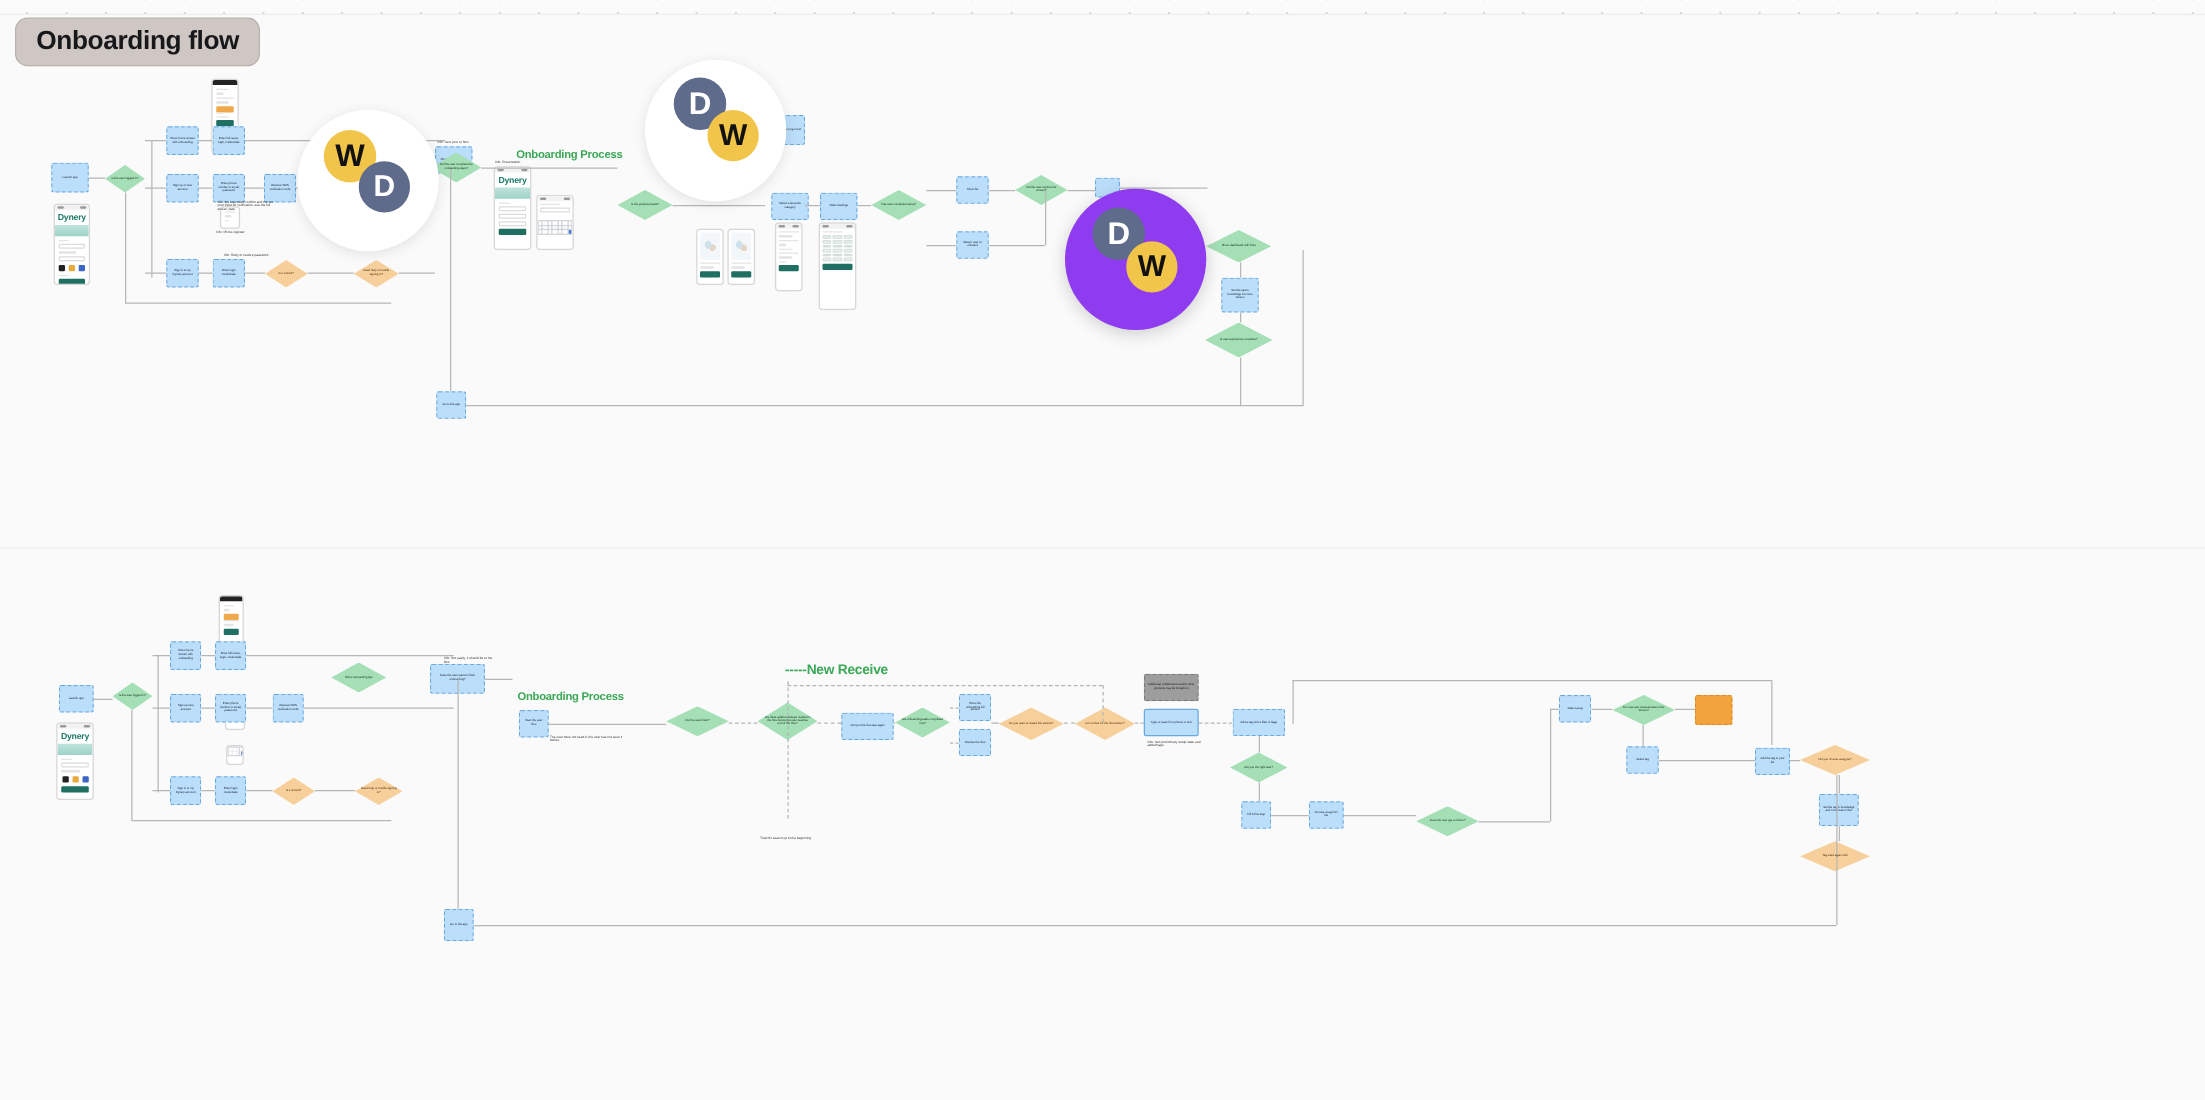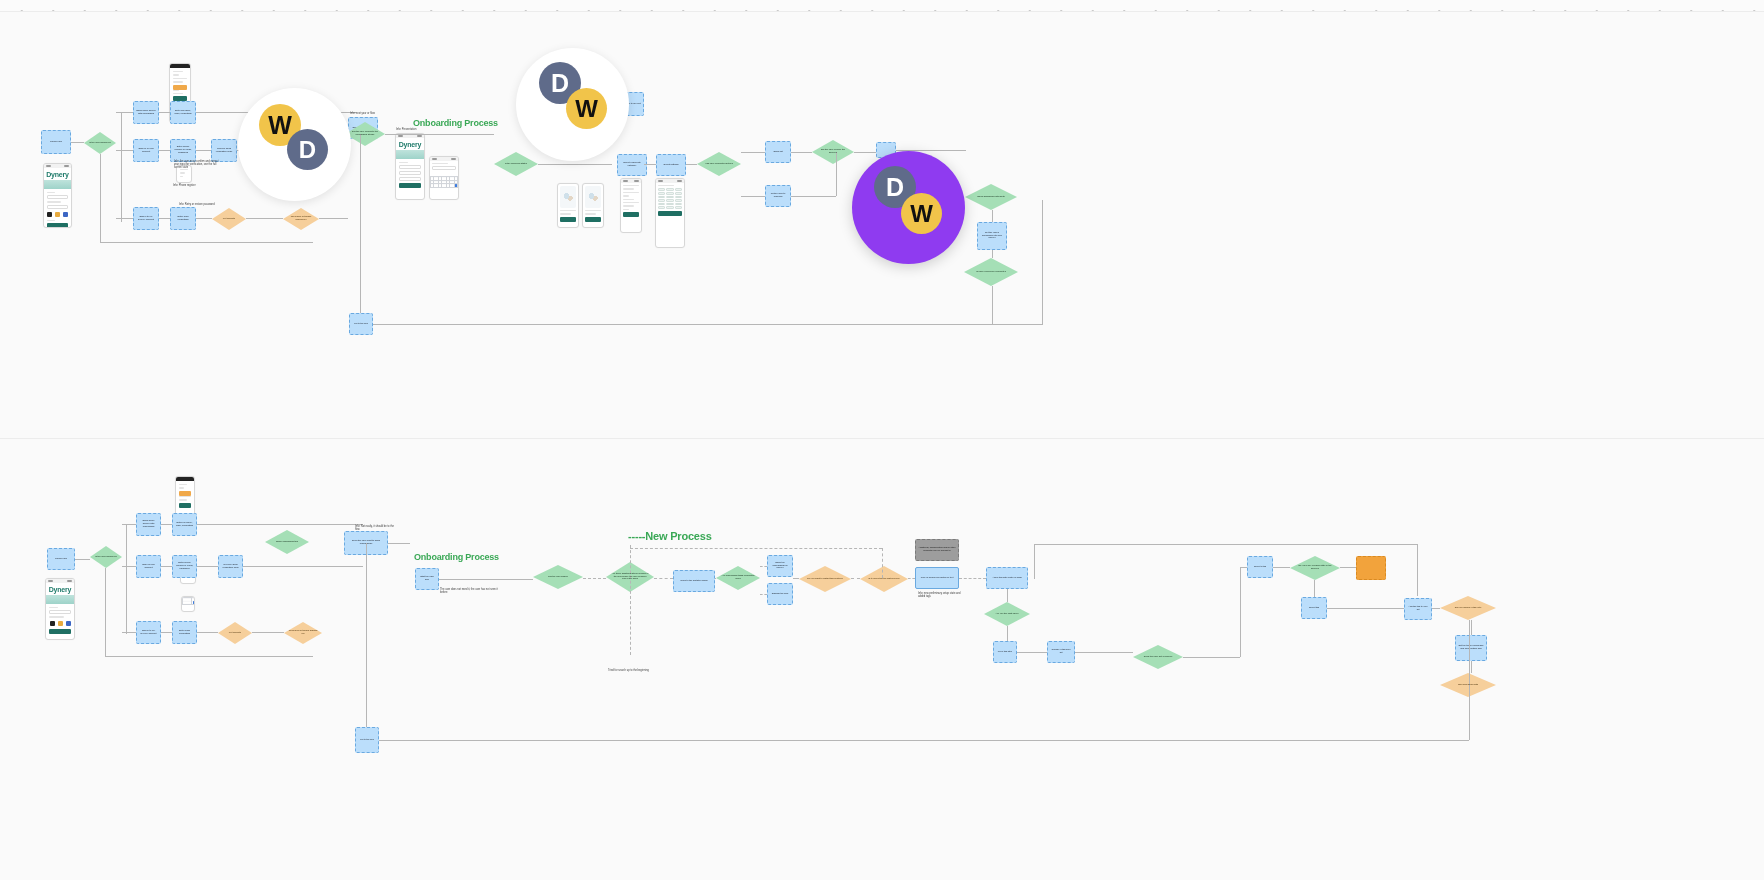--- a/index.html
+++ b/index.html
@@ -185,26 +185,27 @@
     position: absolute; height: 1px; background: #ececec; left: 0; width: 1764px;
   }
 </style>
 </head>
 <body>
 
 <div id="canvas">
 
   <div id="ruler"></div>
 
+  <div id="board-title">Onboarding flow</div>
 
   <div class="frame-divider" style="top:438px;"></div>
 
   <div class="section-label" style="left:413px; top:118px;">Onboarding Process</div>
   <div class="section-label" style="left:414px; top:552px;">Onboarding Process</div>
-  <div class="section-label big" style="left:628px; top:530px;">-----New Process</div>
+  <div class="section-label big" style="left:628px; top:530px;">-----New Receive</div>
 
   <div class="phone" style="left:169px; top:63px; width:22px; height:60px;">
     <div class="darkbar"></div>
     <div class="body">
       <div class="line m"></div>
         <div class="line s"></div>
       <div class="line"></div>
         <div class="line m"></div>
       <div class="cta orange"></div>
       <div class="line s"></div>

